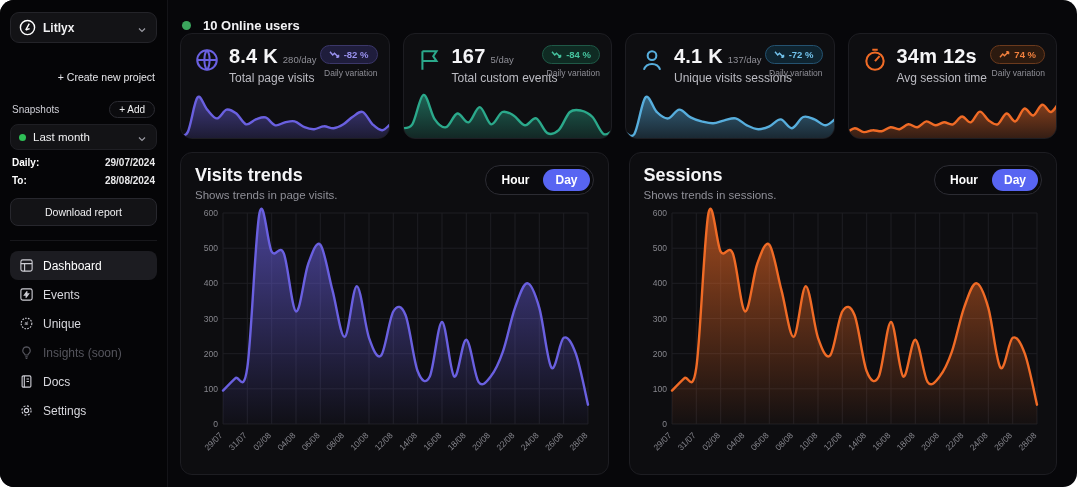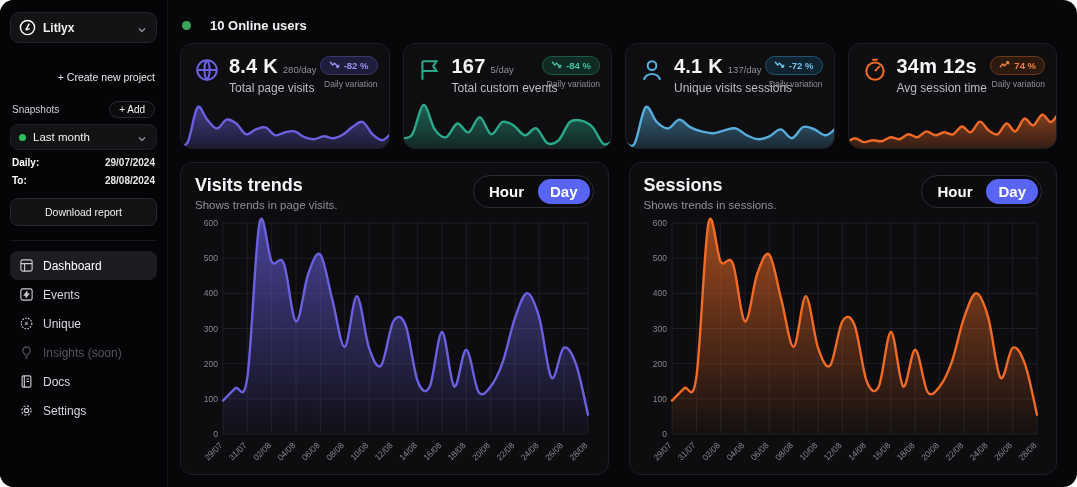--- a/index.html
+++ b/index.html
@@ -24,48 +24,48 @@
   .range-value{color:#e8e8ea;font-weight:700;}
   .dl-btn{margin-top:12px;width:100%;background:#131316;border:1px solid #27272d;border-radius:8px;color:#f0f0f2;font-size:10.5px;padding:7px 0;cursor:pointer;font-family:inherit;}
   .nav{margin-top:14px;border-top:1px solid #17171b;padding-top:10px;display:flex;flex-direction:column;gap:0;}
   .nav-item{display:flex;align-items:center;gap:9px;padding:7px 9px;border-radius:8px;font-size:12px;color:#d9d9de;cursor:pointer;}
   .nav-item .nicon{width:15px;height:15px;flex:0 0 15px;color:#cdcdd4;}
   .nav-item.active{background:#1c1c21;color:#ffffff;}
   .nav-item.disabled{color:#55555d;cursor:default;}
   .nav-item.disabled .nicon{color:#55555d;}
   
   .main{flex:1;padding:10px 20px 12px 12px;display:flex;flex-direction:column;min-width:0;}
-  .online-row{display:flex;align-items:center;gap:19px;margin:8px 0 10px 2px;}
+  .online-row{display:flex;align-items:center;gap:12px;margin:8px 0 0 2px;}
   .online-dot{width:9px;height:9px;border-radius:50%;}
   .online-text{font-size:13px;font-weight:700;color:#f2f2f5;}
   .stats-row{display:grid;grid-template-columns:repeat(4,1fr);gap:13px;height:106px;flex:0 0 106px;}
   .stat-card{position:relative;background:#0e0e11;border:1px solid #1d1d22;border-radius:12px;overflow:hidden;}
   .stat-top{display:flex;align-items:flex-start;padding:11px 11px 0 13px;gap:9px;}
   .stat-icon{width:26px;height:26px;flex:0 0 26px;margin-top:2px;}
   .stat-icon svg{width:26px;height:26px;}
   .stat-mid{min-width:0;}
   .stat-value-row{display:flex;align-items:baseline;gap:5px;white-space:nowrap;}
   .stat-value{font-size:20px;font-weight:700;color:#f5f5f7;letter-spacing:.2px;}
   .stat-perday{font-size:9.5px;color:#8f8f97;}
   .stat-label{font-size:12px;color:#bcbcc3;margin-top:3px;white-space:nowrap;}
   .stat-right{margin-left:auto;text-align:right;flex:0 0 auto;}
-  .stat-badge{display:inline-flex;align-items:flex-start;gap:4px;font-size:9.5px;font-weight:700;border-radius:10px;padding:3px 8px;border:1px solid transparent;}
+  .stat-badge{display:inline-flex;align-items:center;gap:4px;font-size:9.5px;font-weight:700;border-radius:10px;padding:3px 8px;border:1px solid transparent;}
   .stat-badge svg{width:11px;height:9px;}
   .stat-note{display:block;font-size:8.5px;color:#8f8f97;margin-top:4px;}
   .spark{position:absolute;left:-1px;right:-1px;bottom:-1px;height:54px;}
   .spark svg{display:block;}
   
   .charts-row{display:grid;grid-template-columns:1fr 1fr;gap:20px;flex:1;margin-top:13px;min-height:0;}
   .chart-card{background:#0d0d10;border:1px solid #1d1d22;border-radius:12px;padding:12px 14px 6px;display:flex;flex-direction:column;min-width:0;}
   .chart-header{display:flex;align-items:flex-start;}
   .chart-titles{flex:1;min-width:0;}
   .chart-title{font-size:18px;font-weight:700;color:#f5f5f7;}
   .chart-subtitle{font-size:11.5px;color:#8f8f97;margin-top:3px;}
   .toggle{display:flex;align-items:center;gap:2px;border:1px solid #2c2c33;background:#0a0a0d;border-radius:18px;padding:3px;}
-  .toggle-opt{border:none;background:transparent;color:#fff;font-weight:700;font-size:15px;padding:4px 12px;border-radius:14px;cursor:pointer;font-family:inherit;}
+  .toggle-opt{border:none;background:transparent;color:#fff;font-weight:700;font-size:12px;padding:4px 12px;border-radius:14px;cursor:pointer;font-family:inherit;}
   .chart-area{flex:1;min-height:0;margin-top:4px;}
   .chart-area svg{display:block;}
 </style>
 </head>
 <body>
 
 <div class="app">
 
   <aside class="sidebar">
     <div class="proj-select">

